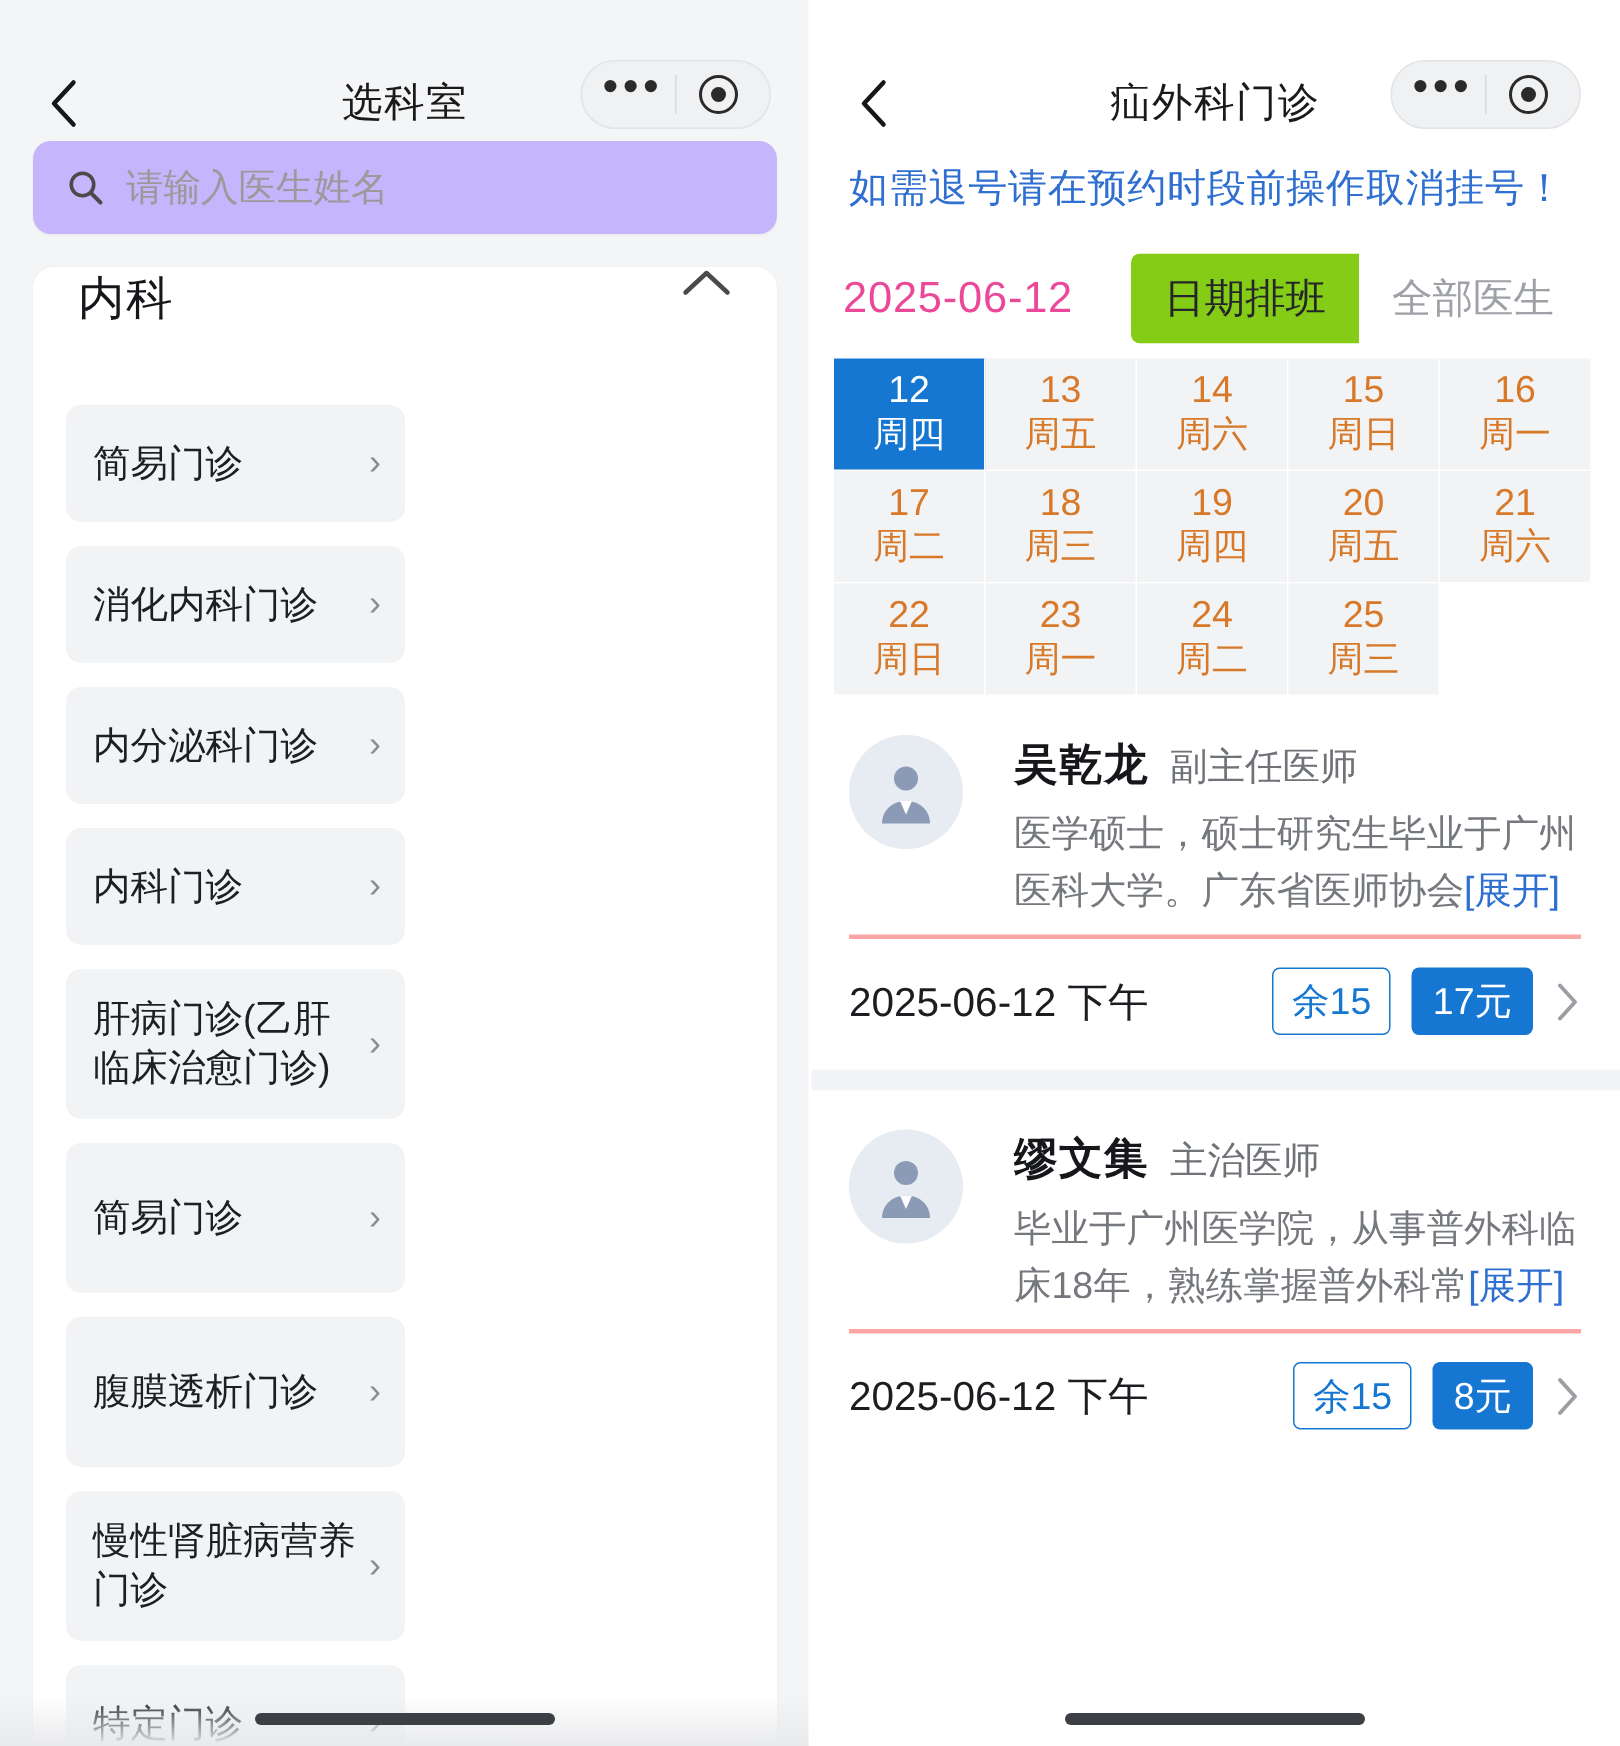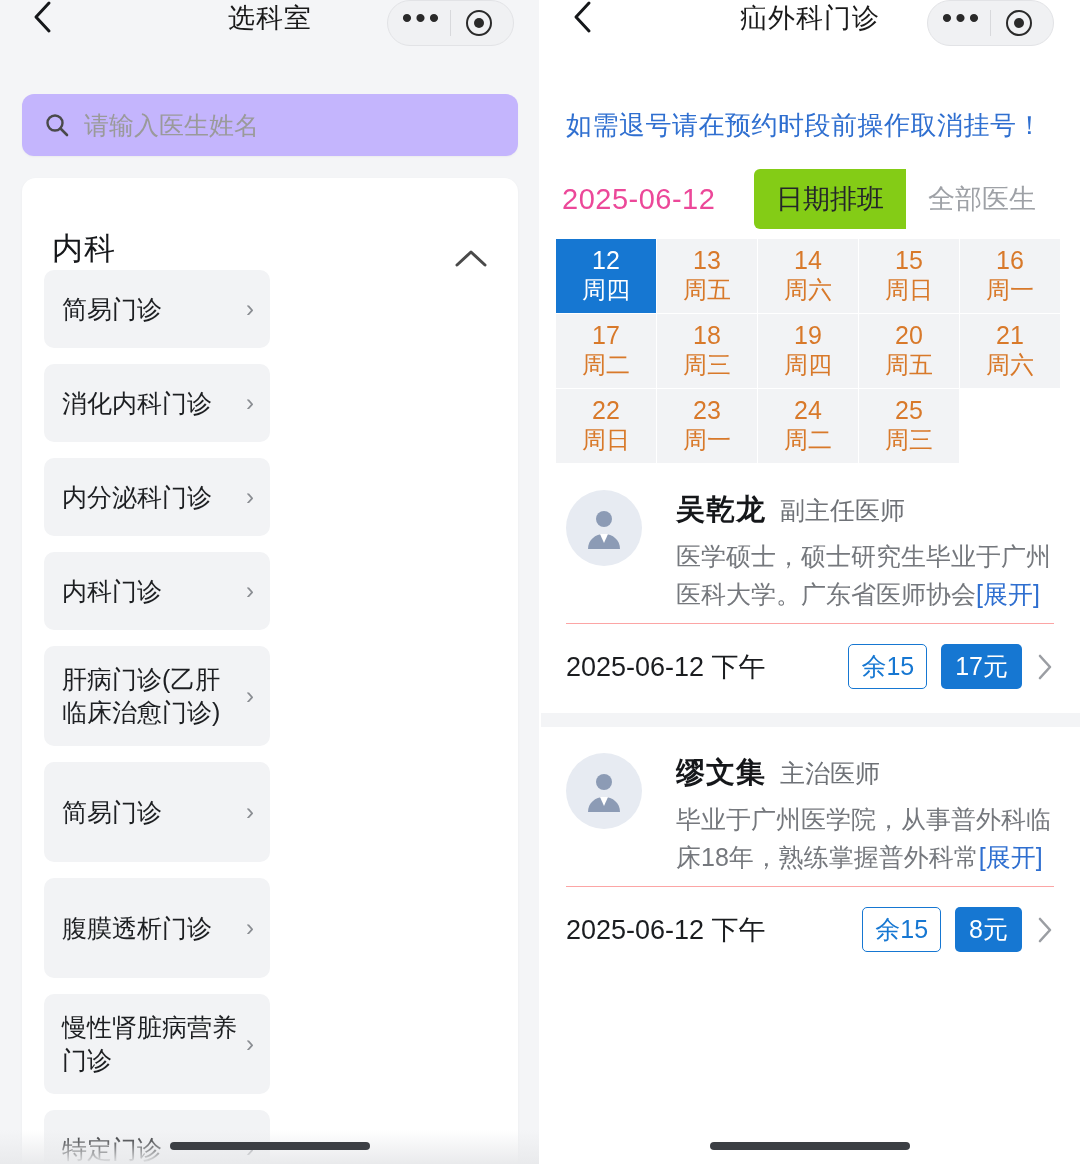--- a/index.html
+++ b/index.html
@@ -23,21 +23,21 @@
     position: absolute;
     left: 539px; top: 0; width: 2px; height: 1164px;
     background: #ffffff;
     z-index: 50;
   }
 
   
   .navbar {
     height: 86px;
     display: flex;
-    align-items: flex-start;
+    align-items: flex-end;
     padding: 0 26px;
     position: relative;
     background: inherit;
   }
   .nav-back {
     width: 34px; height: 34px;
     display: flex; align-items: center; justify-content: center;
     color: #111;
     flex: 0 0 auto;
   }
@@ -114,21 +114,21 @@
   .dept-card {
     background: #ffffff;
     margin: 22px 22px 0 22px;
     border-radius: 14px;
     box-shadow: 0 1px 3px rgba(0,0,0,0.045);
     overflow: hidden;
   }
   .dept-head {
     height: 92px;
     display: flex;
-    align-items: flex-end;
+    align-items: flex-start;
     padding: 0 30px;
   }
   .dept-name {
     font-size: 31px;
     color: #15171a;
     font-weight: 500;
     letter-spacing: 1px;
   }
   .chev {
     margin-left: auto;
@@ -248,21 +248,21 @@
   .doc-desc {
     margin-top: 8px;
     font-size: 25px;
     line-height: 1.5;
     color: #75787d;
   }
   .expand { color: #2f6fd0; }
   .slot-row {
     display: flex;
     align-items: center;
-    border-top: 1px solid #fca5a5;
+    border-top: 3px solid #fca5a5;
     height: 86px;
     gap: 14px;
   }
   .slot-time { font-size: 27px; color: #1b1d20; }
   .slot-remain {
     margin-left: auto;
     border: 1px solid #1677d2;
     color: #1677d2;
     border-radius: 5px;
     font-size: 25px;

